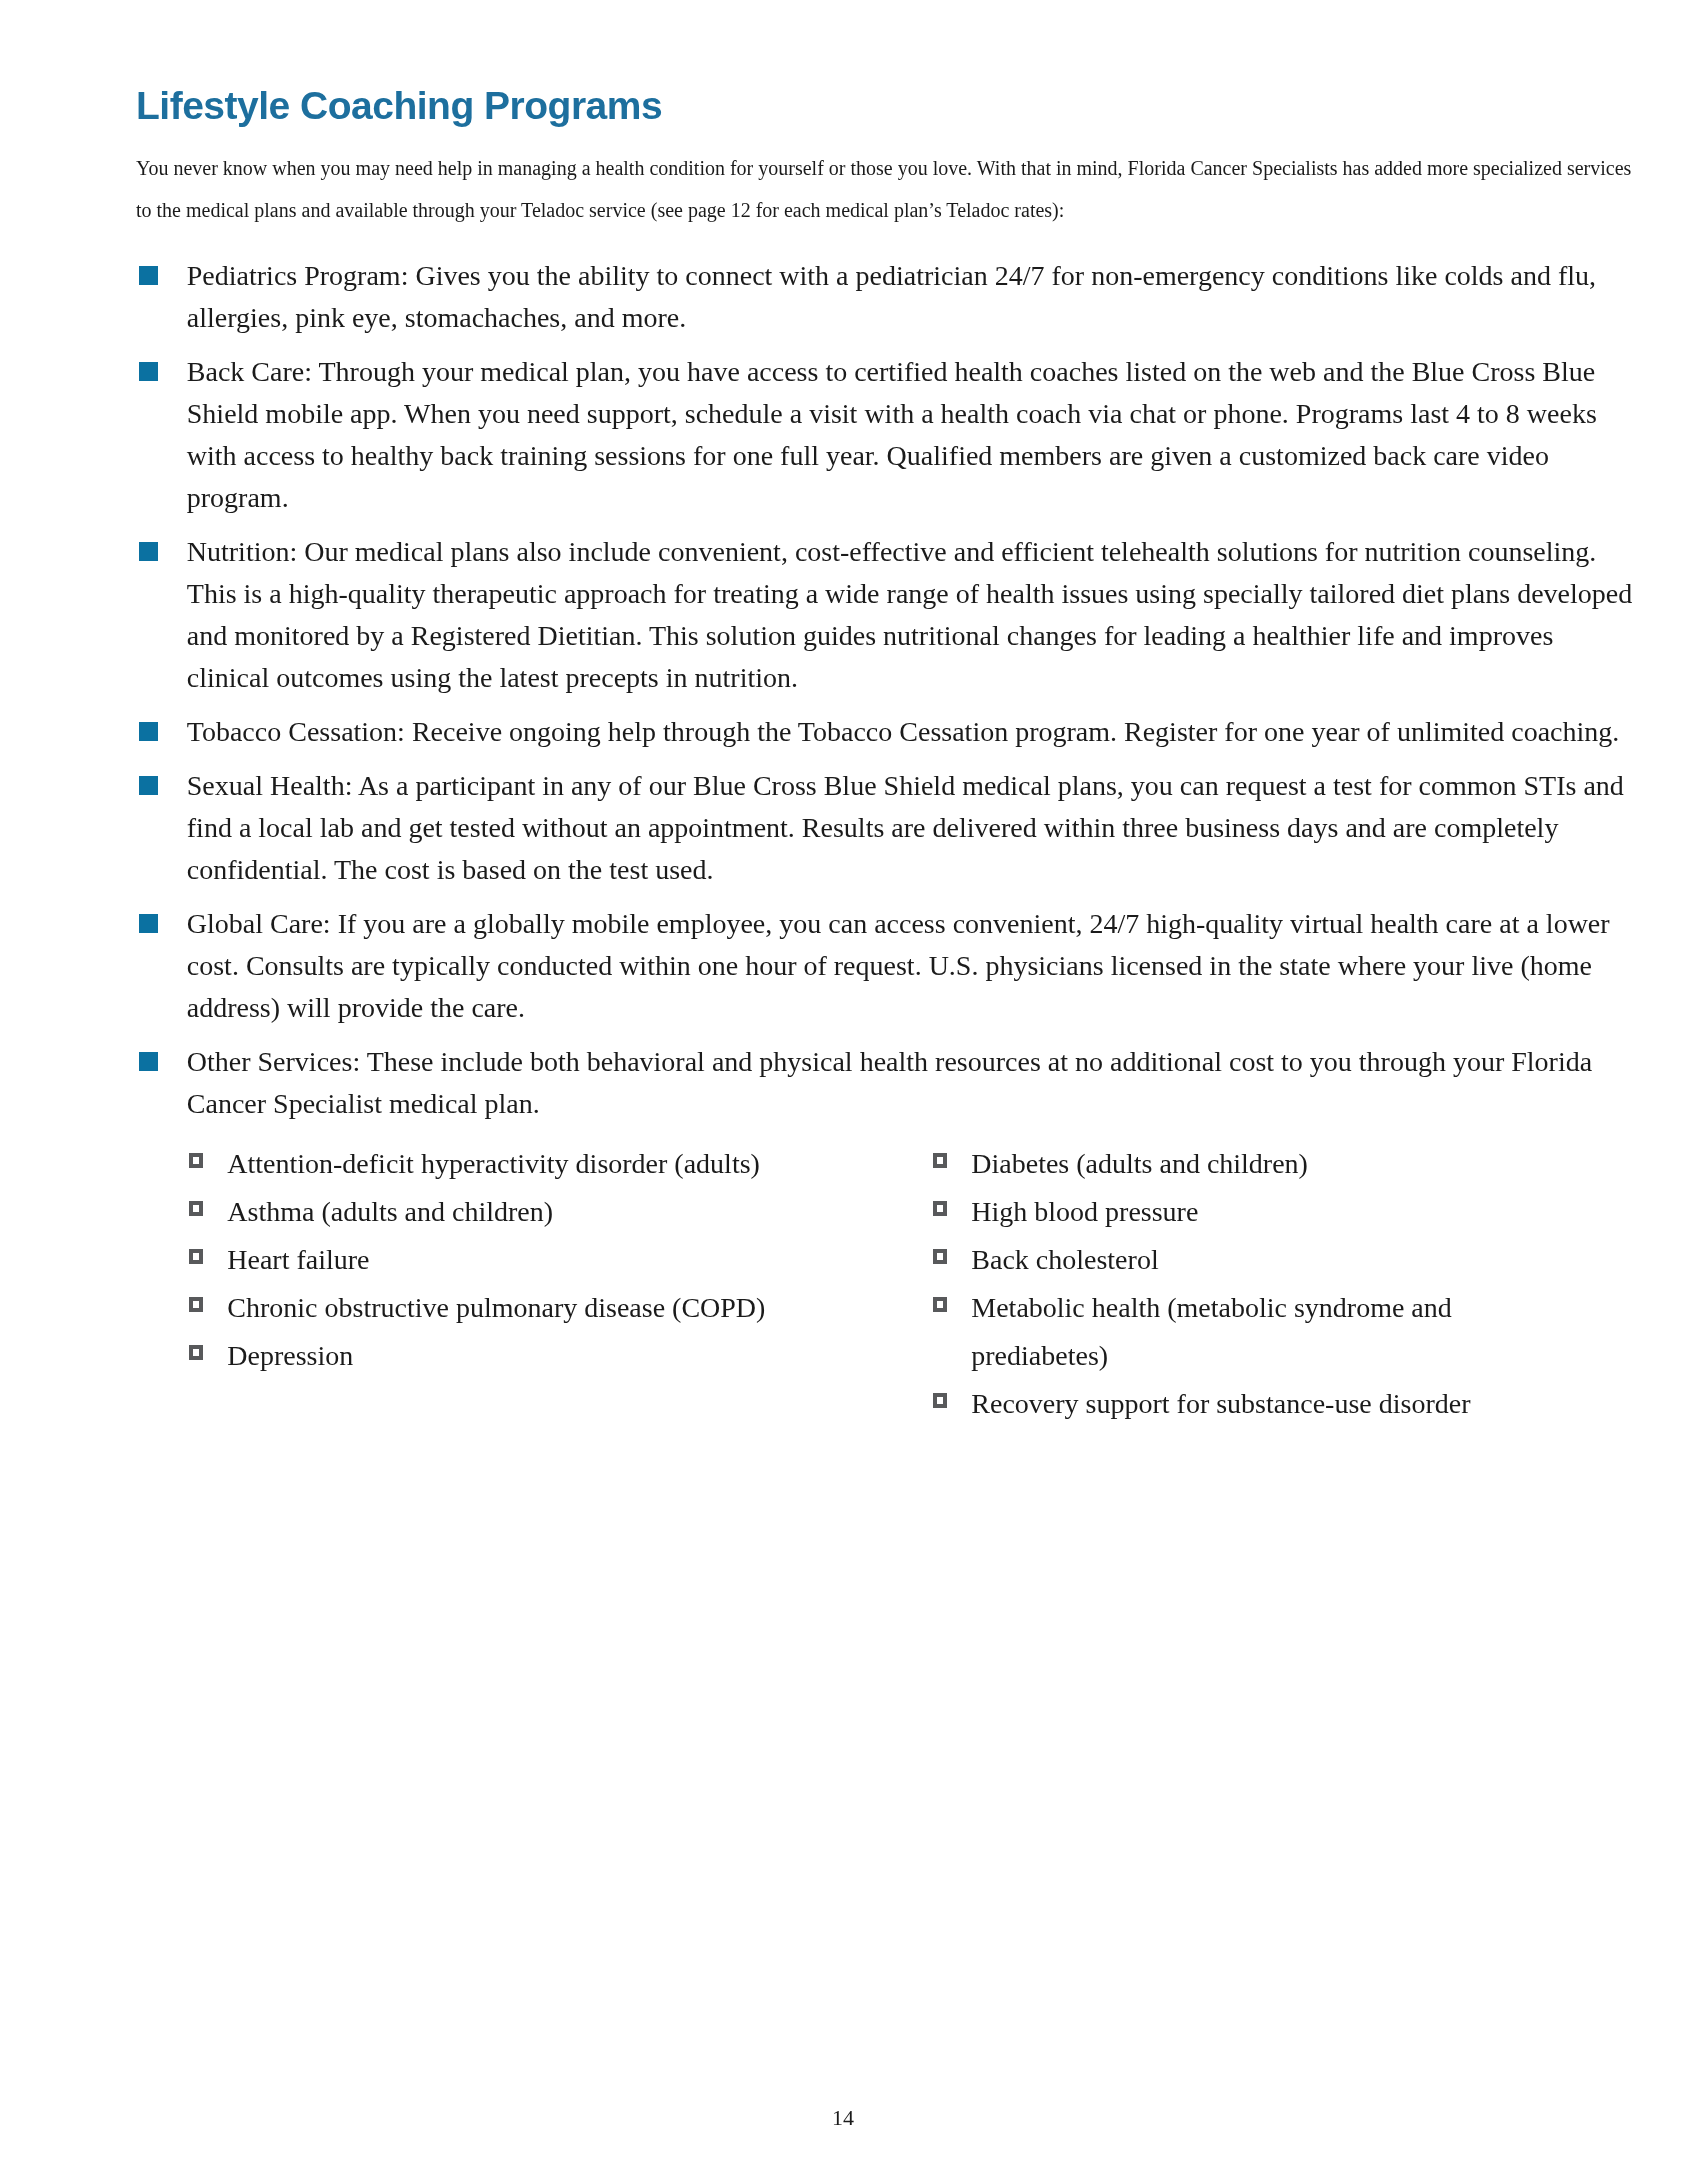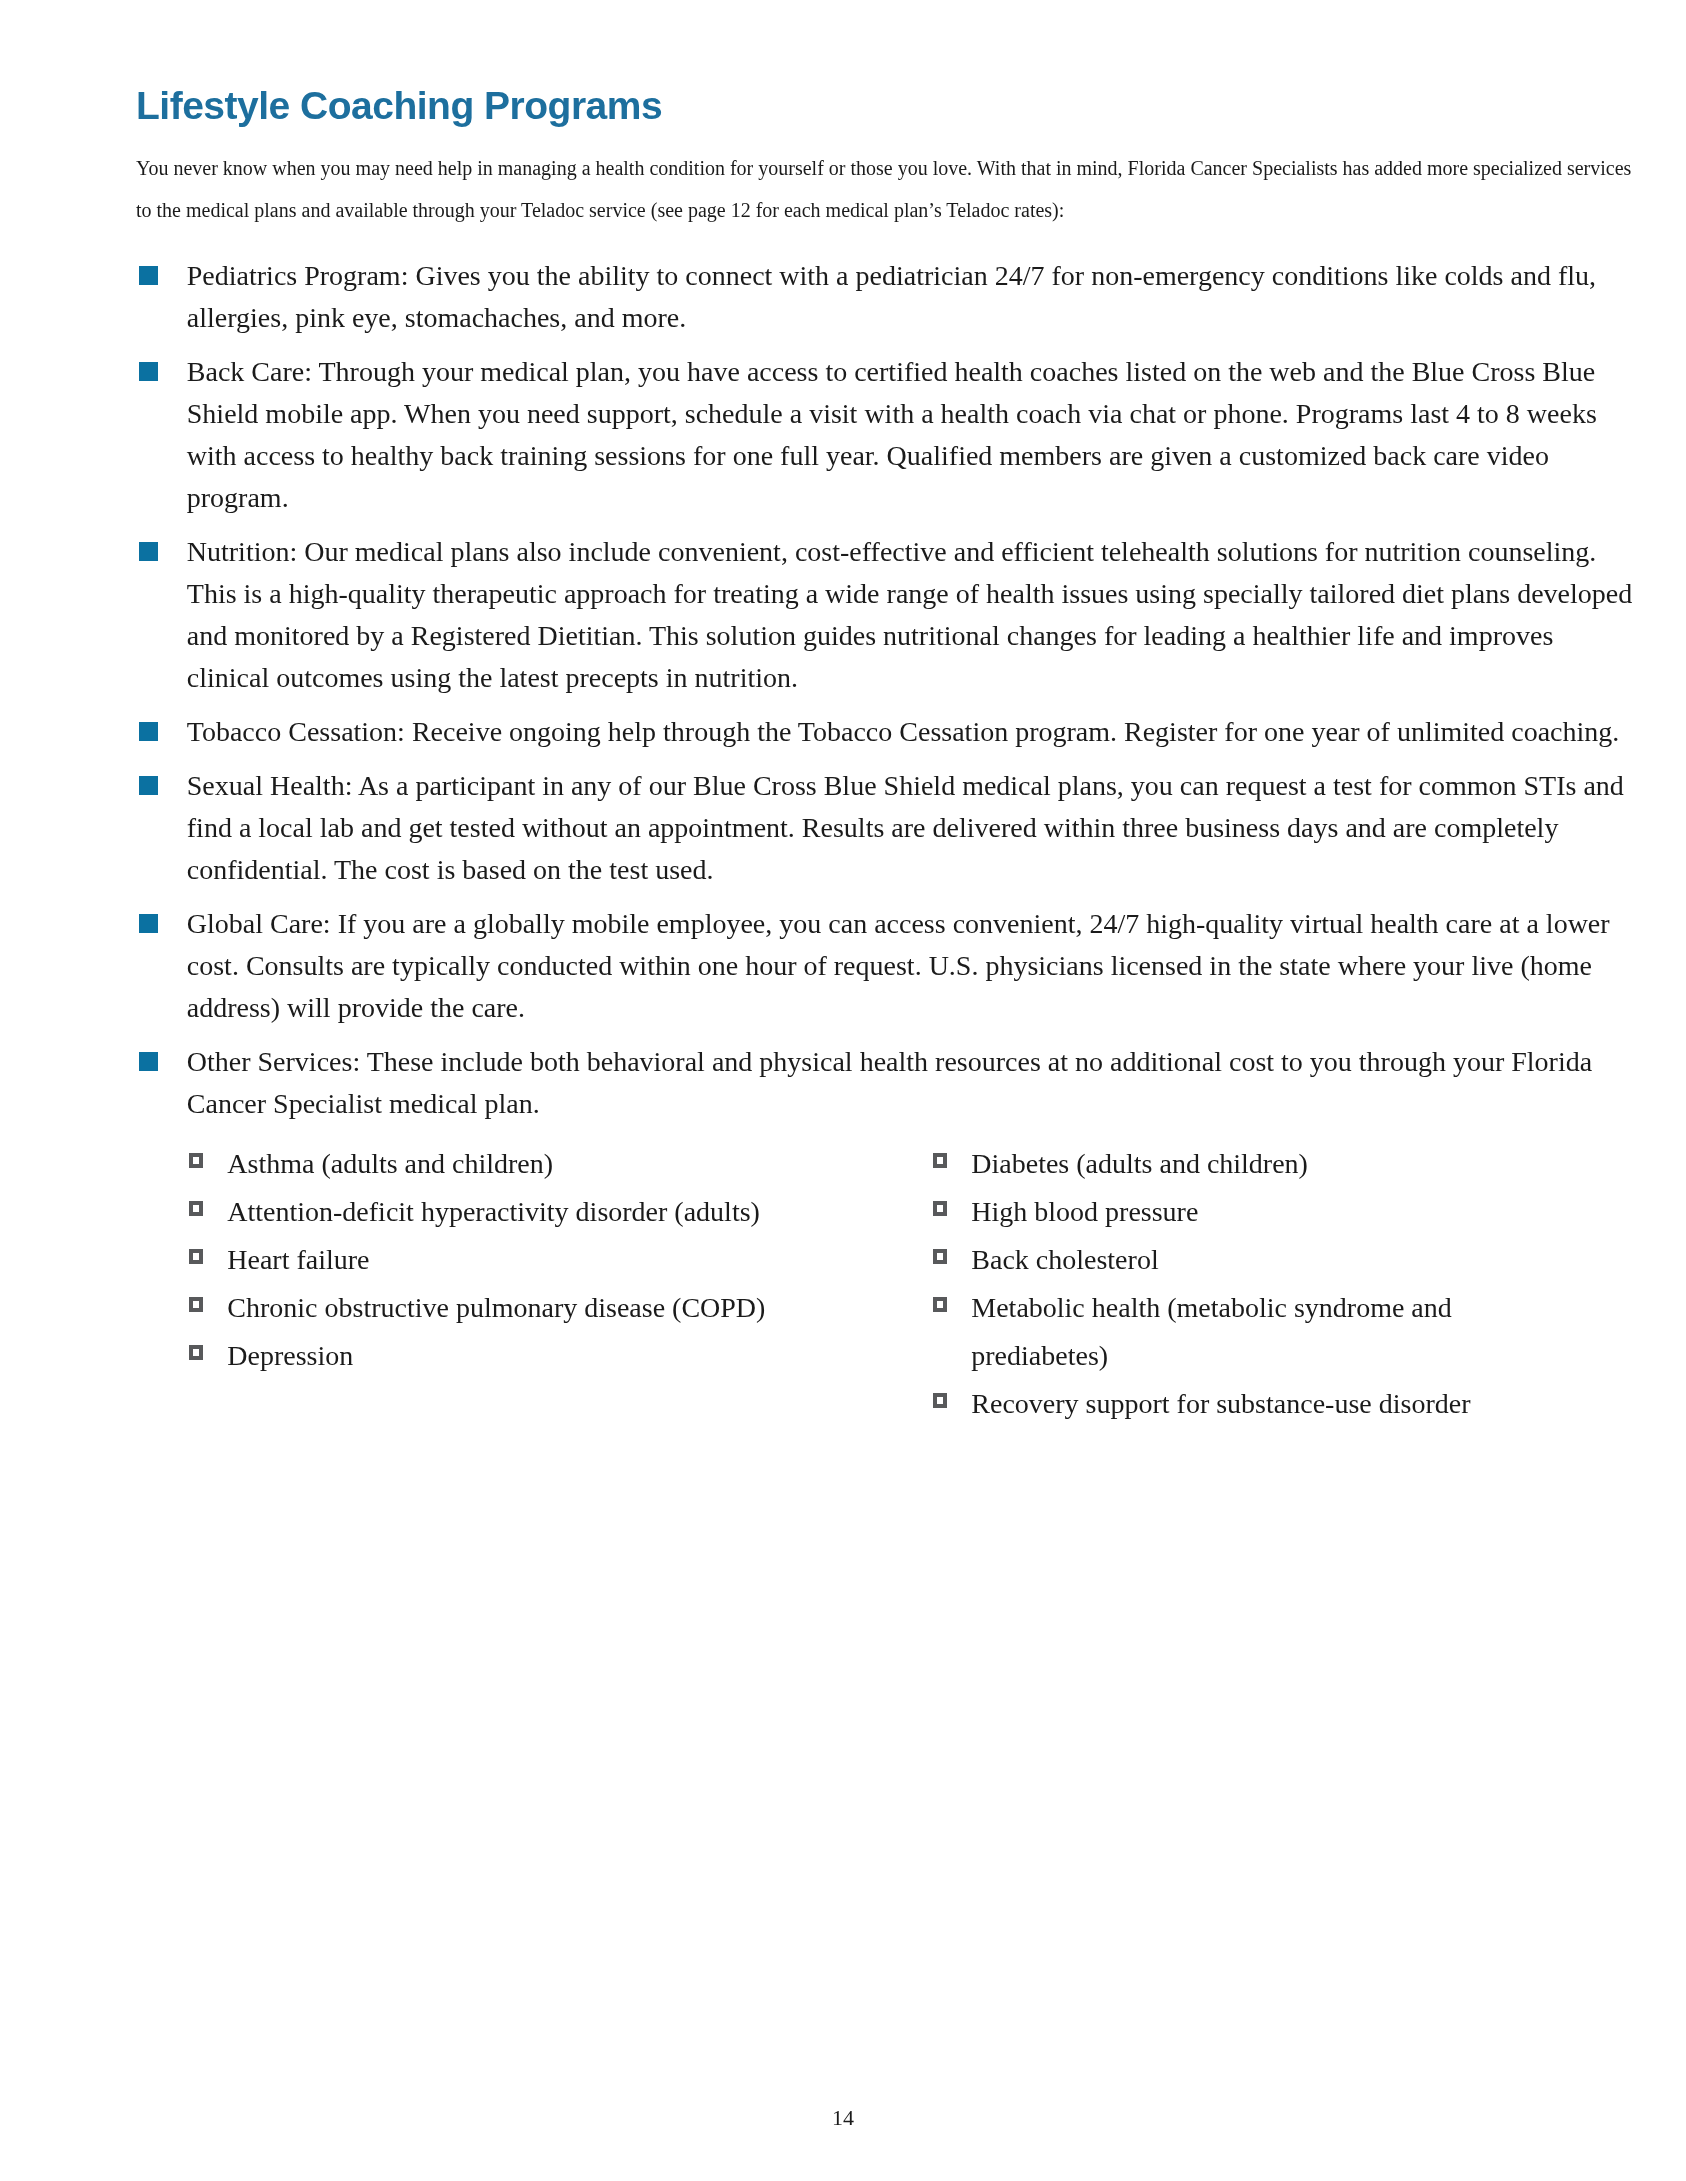--- a/index.html
+++ b/index.html
@@ -137,25 +137,25 @@
     <div class="bullet-item">
       <span class="bullet-sq"></span>
       <div class="bullet-body">
         <p><b>Other Services:</b> <span>These include both behavioral and physical health resources at no additional cost to you through your Florida Cancer Specialist medical plan.</span></p>
 
         <div class="checklist">
 
           <div class="check-col left">
             <div class="cond-row">
               <span class="checkbox"></span>
+              <span class="cond-label">Attention-deficit hyperactivity disorder (adults)</span>
+            </div>
+            <div class="cond-row">
+              <span class="checkbox"></span>
               <span class="cond-label">Asthma (adults and children)</span>
-            </div>
-            <div class="cond-row">
-              <span class="checkbox"></span>
-              <span class="cond-label">Attention-deficit hyperactivity disorder (adults)</span>
             </div>
             <div class="cond-row">
               <span class="checkbox"></span>
               <span class="cond-label">Heart failure</span>
             </div>
             <div class="cond-row">
               <span class="checkbox"></span>
               <span class="cond-label">Chronic obstructive pulmonary disease (COPD)</span>
             </div>
             <div class="cond-row">

